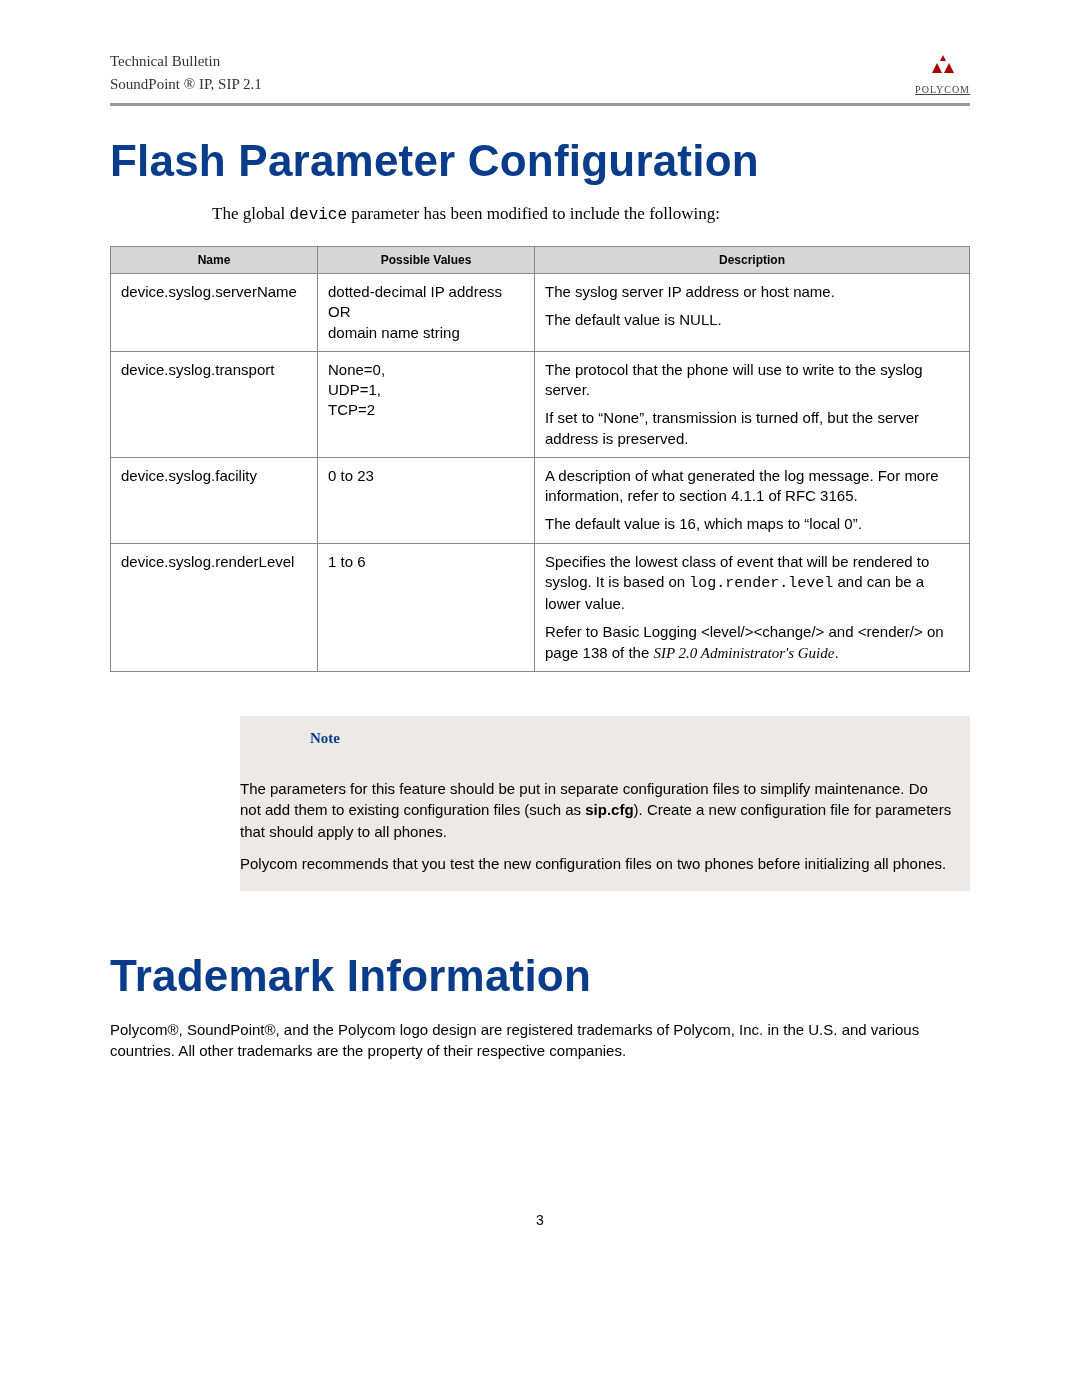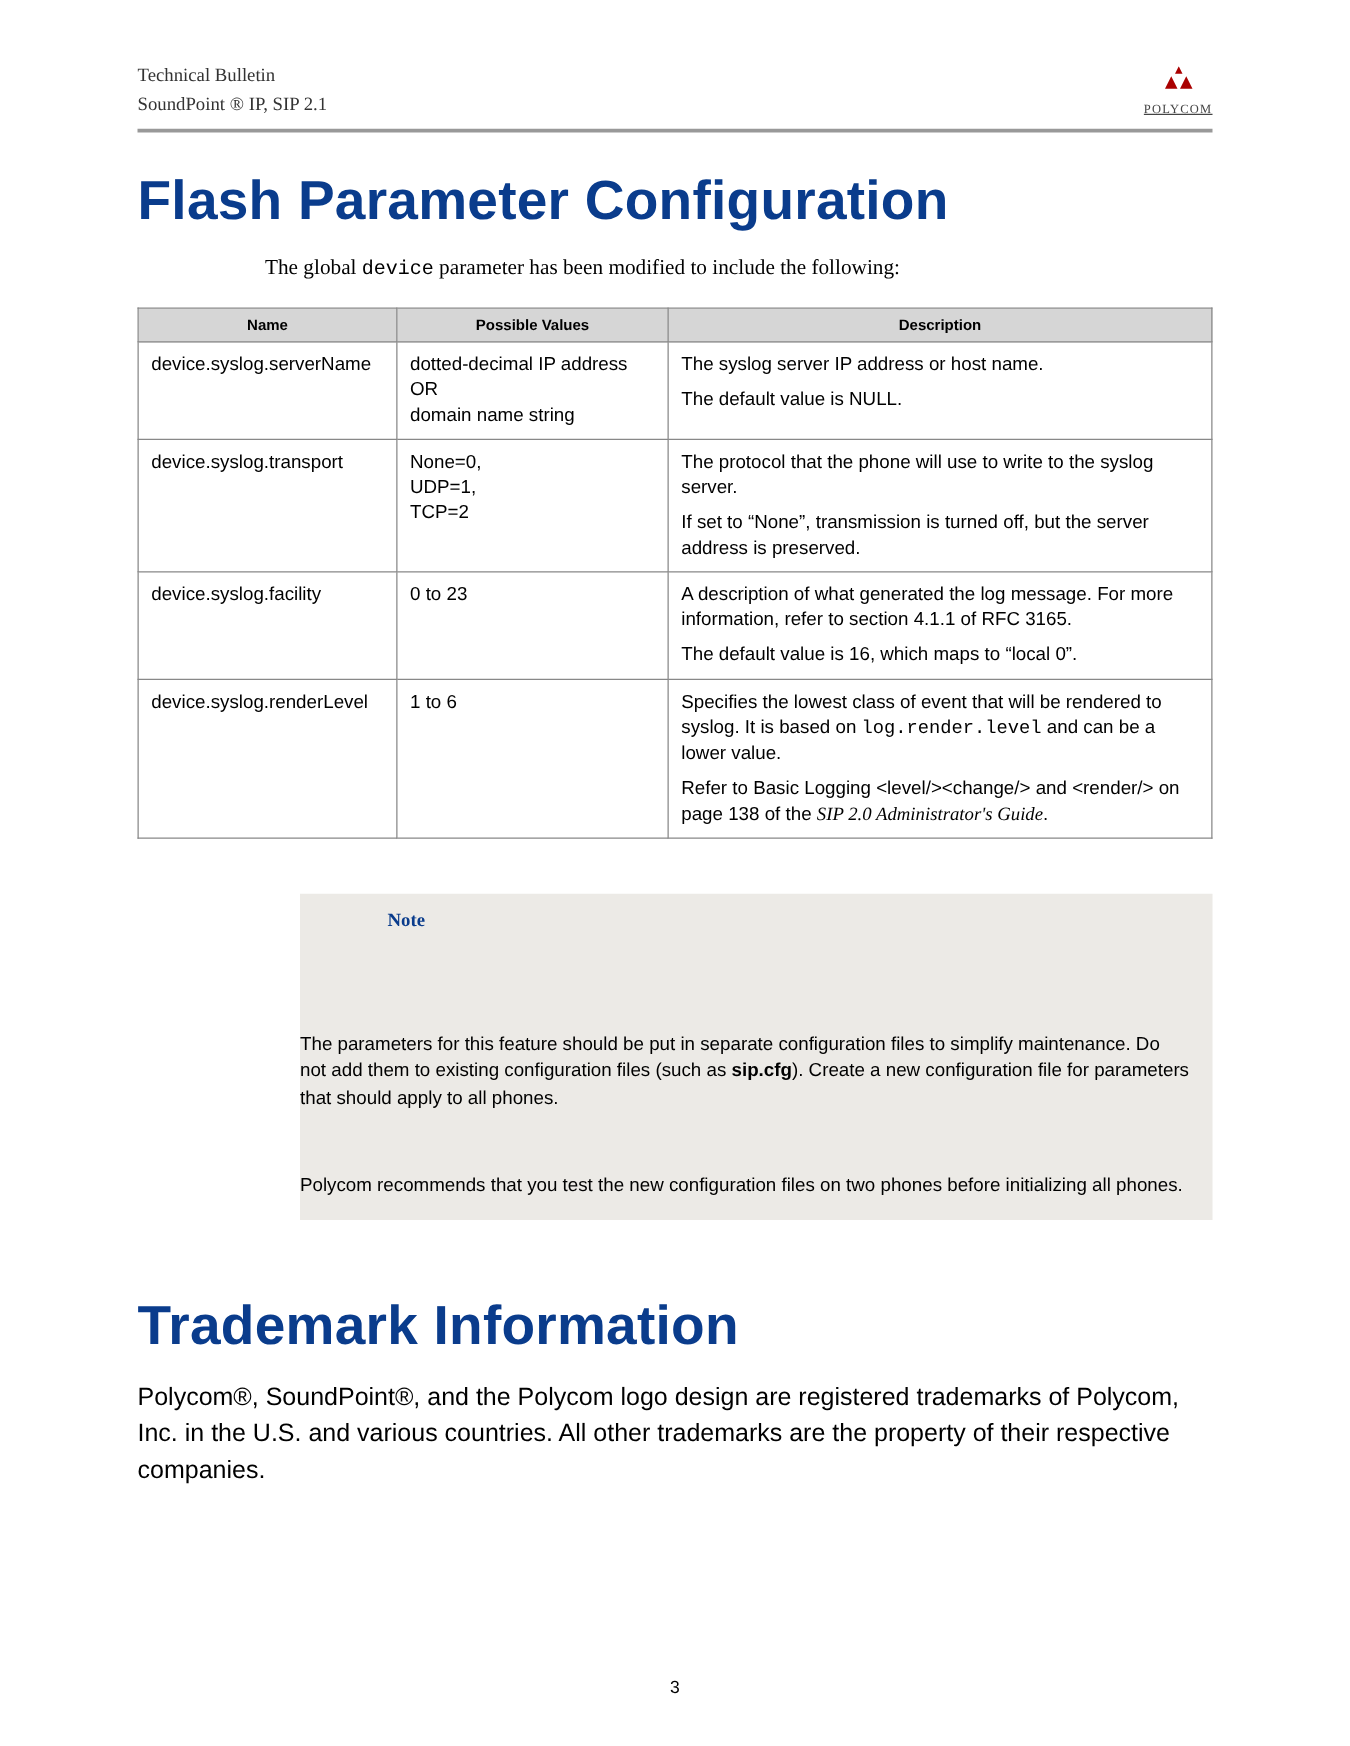--- a/index.html
+++ b/index.html
@@ -12,21 +12,21 @@
   .page {
     width: 1080px;
     margin: 0 auto;
     padding: 50px 110px 60px 110px;
     box-sizing: border-box;
     position: relative;
   }
   .header {
     display: flex;
     justify-content: space-between;
-    align-items: center;
+    align-items: flex-end;
     font-family: Georgia, 'Times New Roman', serif;
     font-size: 15px;
     color: #333;
   }
   .header-left { line-height: 1.5; }
   .logo { text-align: center; }
   .logo-glyph { color: #a00; font-size: 26px; line-height: 1; }
   .logo-text { font-size: 10px; letter-spacing: 1px; color: #444; text-decoration: underline; }
   .hr-top {
     border: none;
@@ -85,24 +85,24 @@
     flex-direction: column;
   }
   .note-label {
     color: #0a3c8c;
     font-family: Georgia, 'Times New Roman', serif;
     font-weight: bold;
     width: 100px;
     text-align: right;
     flex-shrink: 0;
   }
-  .note-body .para { margin-bottom: 10px; margin-top: 48px; }
+  .note-body .para { margin-bottom: 10px; }
   .note-body .para:last-child { margin-bottom: 0; }
   .trademark-body {
-    font-size: 20px;
+    font-size: 15px;
     line-height: 1.45;
     margin-top: 6px;
   }
   .page-num {
     text-align: center;
     font-size: 14px;
     margin-top: 150px;
   }
 </style>
 </head>

